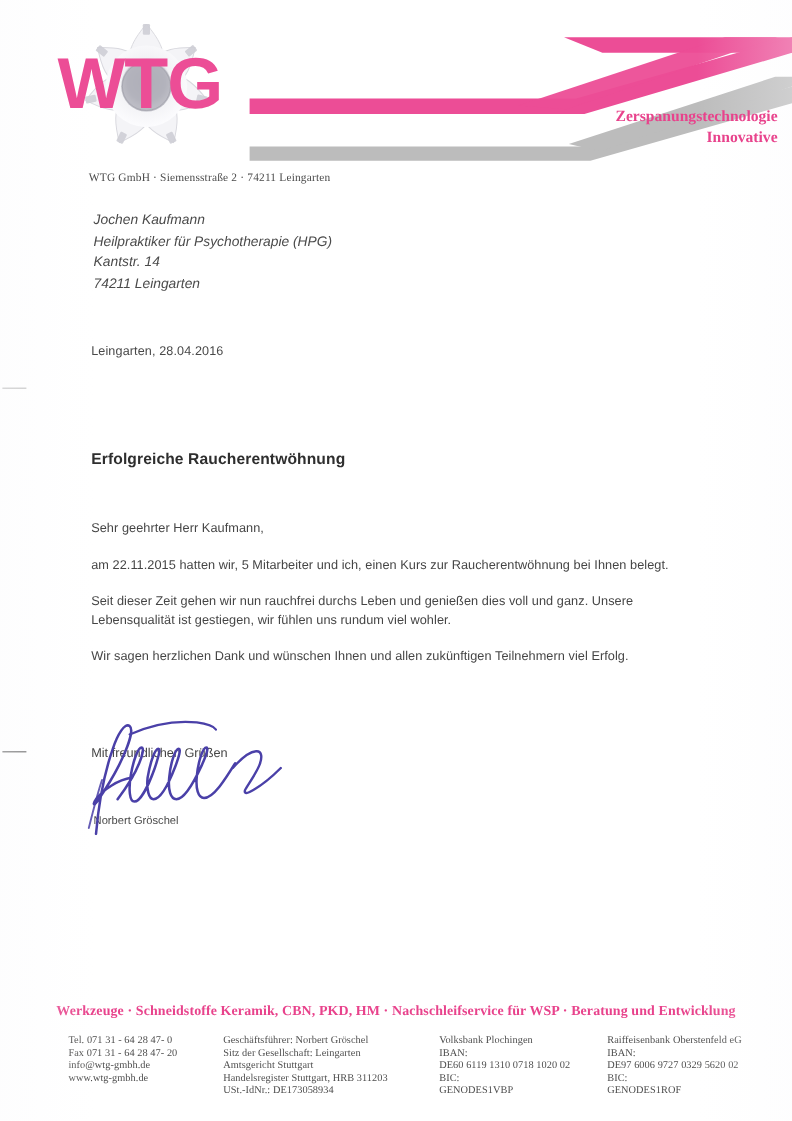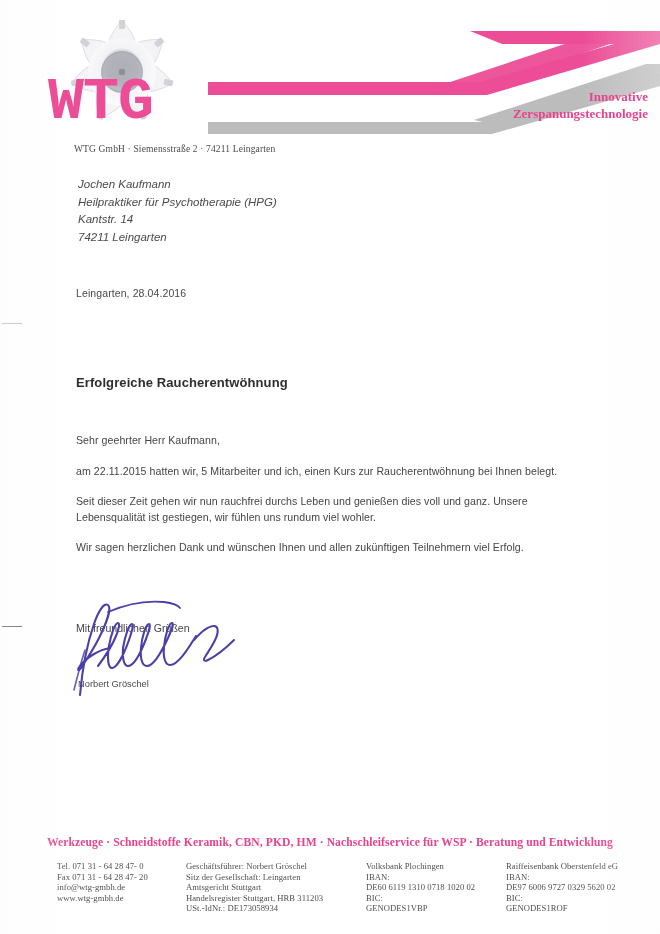--- a/index.html
+++ b/index.html
@@ -24,29 +24,28 @@
     left: 0; top: 0;
     width: 660px;
     height: 140px;
   }
   .header-svg { position: absolute; left: 0; top: 0; }
 
   .logo-word {
     position: absolute;
     left: 48px;
     top: 40px;
-    font-family: Liberation Mono, monospace;
+    font-family: Liberation Sans, sans-serif;
     font-weight: bold;
     font-size: 60px;
     letter-spacing: -1px;
     color: #ec4d96;
     line-height: 1;
     z-index: 4;
     white-space: nowrap;
-    margin-top: 32px;
   }
 
   .header-title {
     position: absolute;
     right: 178px;
     top: 32px;
     width: 320px;
     text-align: right;
     font-family: "Liberation Serif", serif;
     font-weight: bold;
@@ -269,22 +268,22 @@
         <polygon points="474,120 646,64 660,64 660,72 500,126" fill="#bcbcbc"></polygon>
       </g>
     </svg>
 
     <div class="logo-word">
       <span>WTG</span>
     </div>
 
 
     <div class="header-tagline">
+      <div>Zerspanungstechnologie</div>
       <div>Innovative</div>
-      <div>Zerspanungstechnologie</div>
     </div>
   </div>
 
   <div class="fold-mark m1"></div>
   <div class="fold-mark m2"></div>
 
   <div class="sender-line">WTG GmbH · Siemensstraße 2 · 74211 Leingarten</div>
 
   <div class="recipient">
     <div>Jochen Kaufmann</div>

